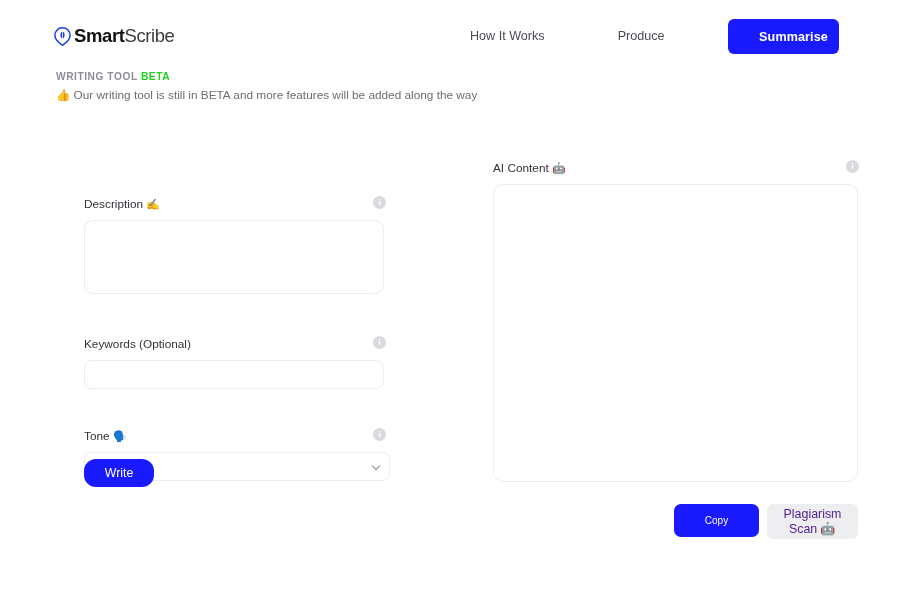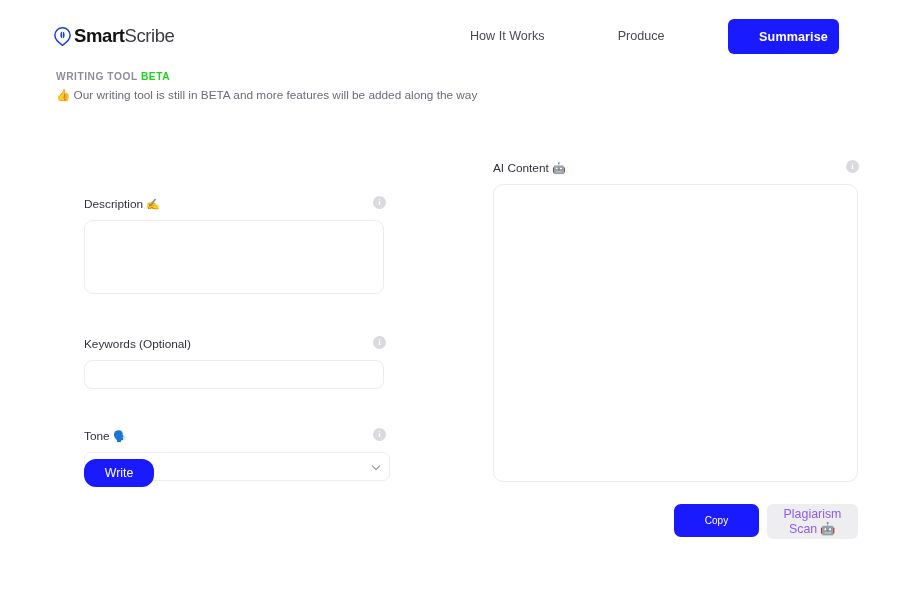--- a/index.html
+++ b/index.html
@@ -293,21 +293,21 @@
   }
   .btn-plagiarism {
     position: absolute;
     right: 0;
     top: 0;
     width: 91px;
     height: 35px;
     background: #eeeef0;
     border: none;
     border-radius: 6px;
-    color: #8b5cf6;
+    color: #4c1d95;
     font-family: inherit;
     font-size: 12.4px;
     line-height: 15px;
     cursor: pointer;
     padding: 0 4px;
     white-space: normal;
   }
 </style>
 </head>
 <body>

